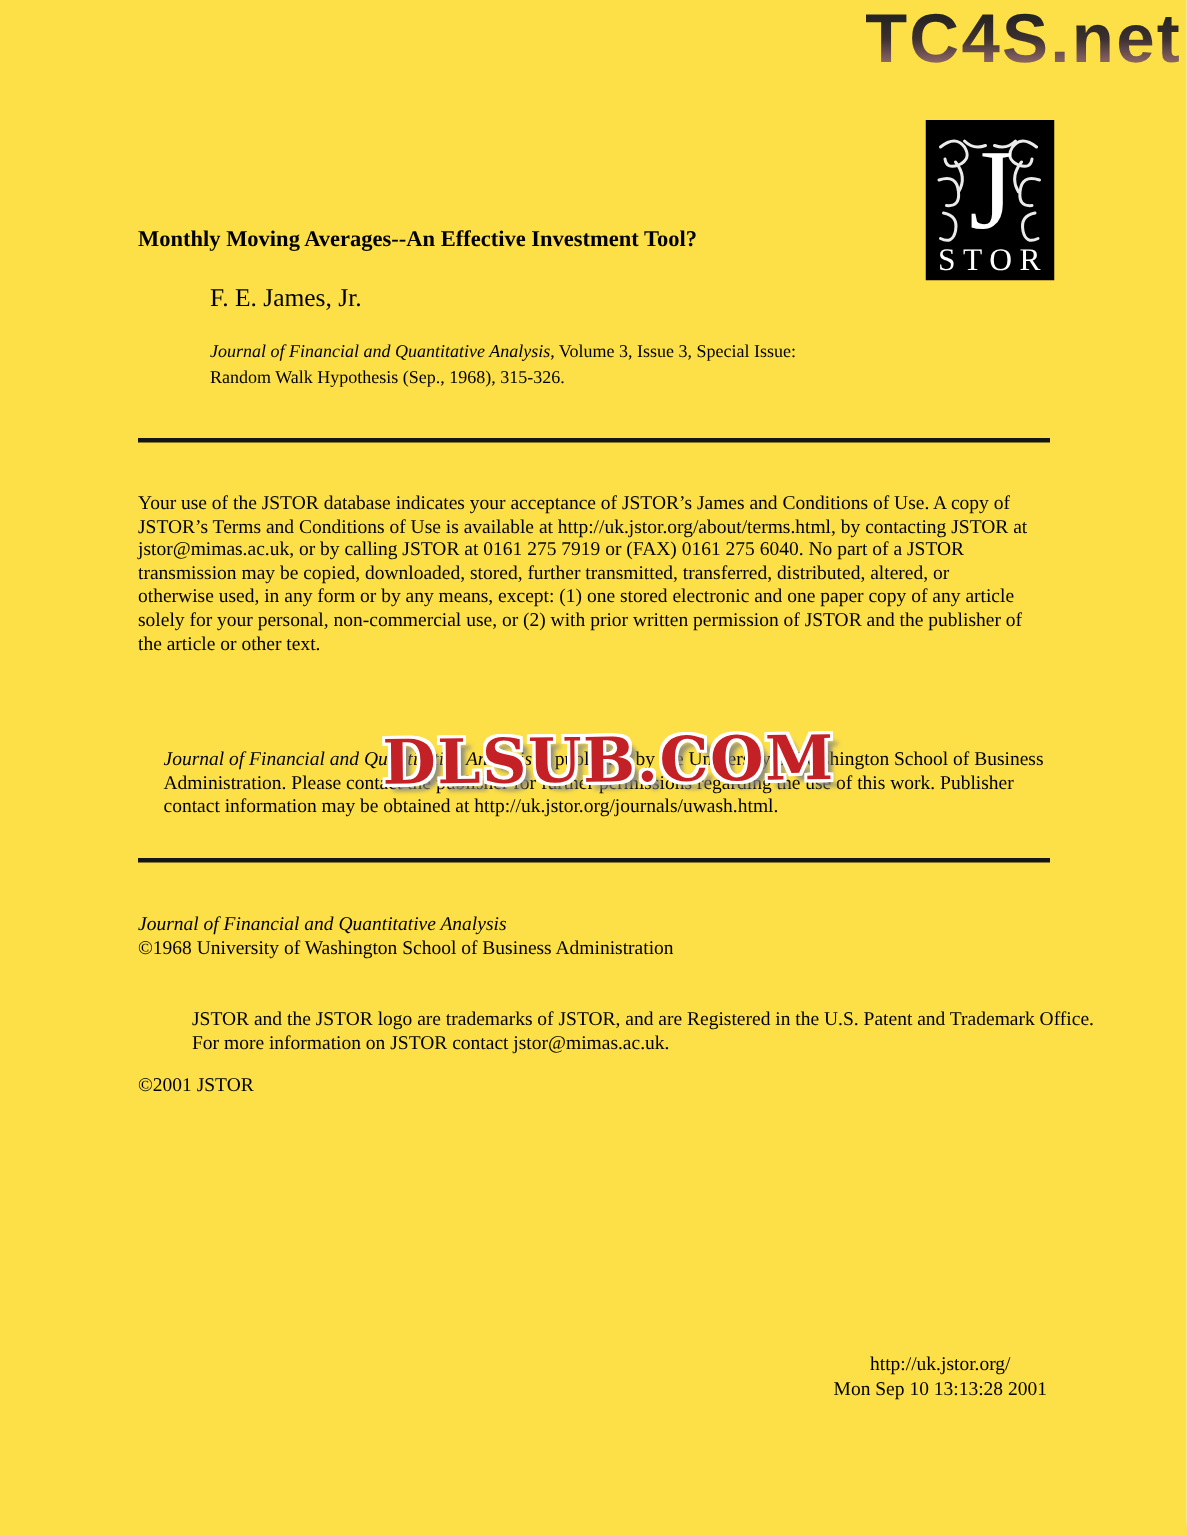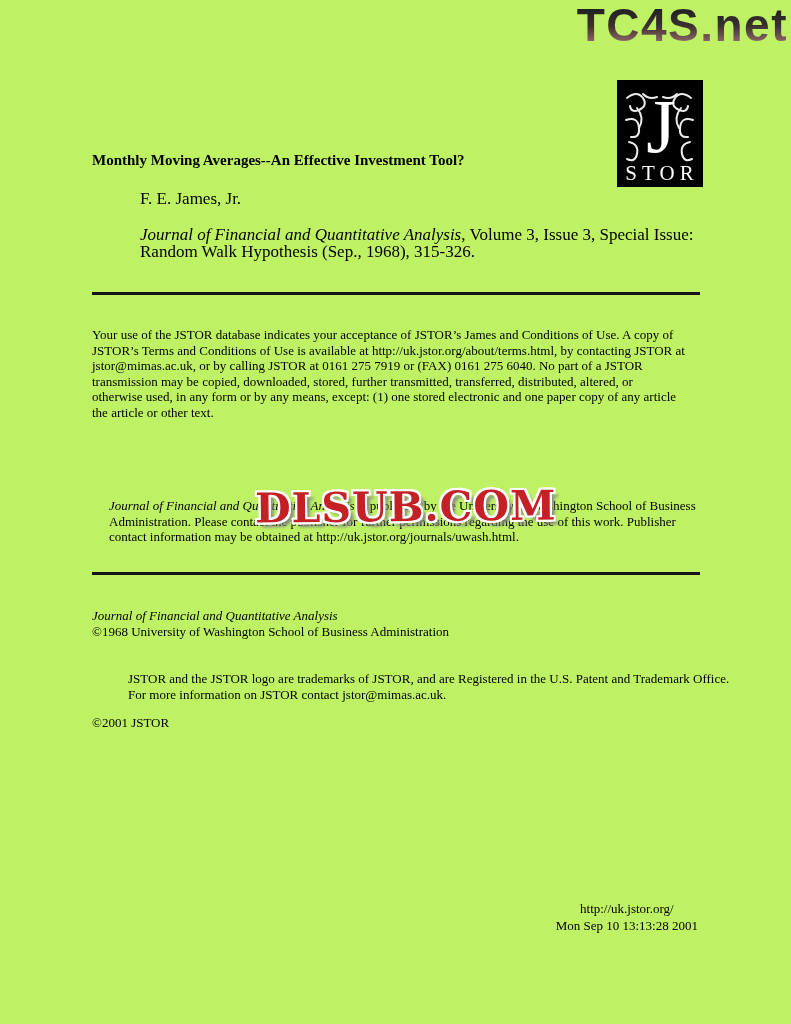--- a/index.html
+++ b/index.html
@@ -1,18 +1,18 @@
 <!DOCTYPE html>
 <html><head>
 <meta charset="utf-8">
 <style>
   html,body { margin:0; padding:0; background:#e8e8e8; }
   .page {
     position:relative; width:791px; height:1024px; margin:0 auto;
-    background:#bef264; color:#000;
+    background:#fde047; color:#000;
     font-family:"Liberation Serif", serif;
     overflow:hidden;
   }
   
   .wm-top {
     position:absolute; top:2px; right:3px;
     font-family:"Liberation Sans", sans-serif; font-weight:bold;
     font-size:46px; line-height:1; letter-spacing:1.5px;
     color:#6e4c4c;
   }
@@ -23,21 +23,21 @@
     }
   }
   
   .jstor-logo { position:absolute; left:617px; top:80px; width:86px; height:107px; }
   
   .title {
     position:absolute; left:92px; top:151px; margin:0;
     font-size:15px; font-weight:bold; line-height:18px; white-space:nowrap;
   }
   .author { position:absolute; left:140px; top:189px; font-size:17px; white-space:nowrap; }
-  .citation { position:absolute; left:140px; top:226px; font-size:17px; line-height:17px; }
+  .citation { position:absolute; left:140px; top:226px; font-size:12px; line-height:17px; }
   .citation .line { white-space:nowrap; }
   .i { font-style:italic; }
   
   .rule { position:absolute; left:92px; width:608px; border:none; border-top:3px solid #151515; margin:0; }
   .rule1 { top:292px; }
   .rule2 { top:572px; }
   
   .para { position:absolute; left:92px; margin:0; font-size:13px; line-height:15.6px; }
   .para .line { white-space:nowrap; }
   .p-terms { top:327px; }
@@ -106,20 +106,21 @@
   </div>
 
   <hr class="rule rule1">
 
   <div class="para p-terms">
     <div class="line">Your use of the JSTOR database indicates your acceptance of JSTOR’s James and Conditions of Use.  A copy of</div>
     <div class="line">JSTOR’s Terms and Conditions of Use is available at http://uk.jstor.org/about/terms.html,  by contacting JSTOR at</div>
     <div class="line">jstor@mimas.ac.uk, or by calling JSTOR at 0161 275 7919 or (FAX) 0161 275 6040. No part of a JSTOR</div>
     <div class="line">transmission may be copied, downloaded, stored, further transmitted, transferred, distributed, altered, or</div>
     <div class="line">otherwise used, in any form or by any means, except: (1) one stored electronic and one paper copy of any article</div>
+    <div class="line">solely for your personal, non-commercial use, or (2) with prior written permission of JSTOR and the publisher of</div>
     <div class="line">the article or other text.</div>
   </div>
 
 
   <div class="para p-pub">
     <div class="line"><span class="i">Journal of Financial and Quantitative Analysis</span><span> is published by the University of Washington School of Business</span></div>
     <div class="line">Administration.  Please contact the publisher for further permissions regarding the use of this work. Publisher</div>
     <div class="line">contact information may be obtained at http://uk.jstor.org/journals/uwash.html.</div>
   </div>
 

